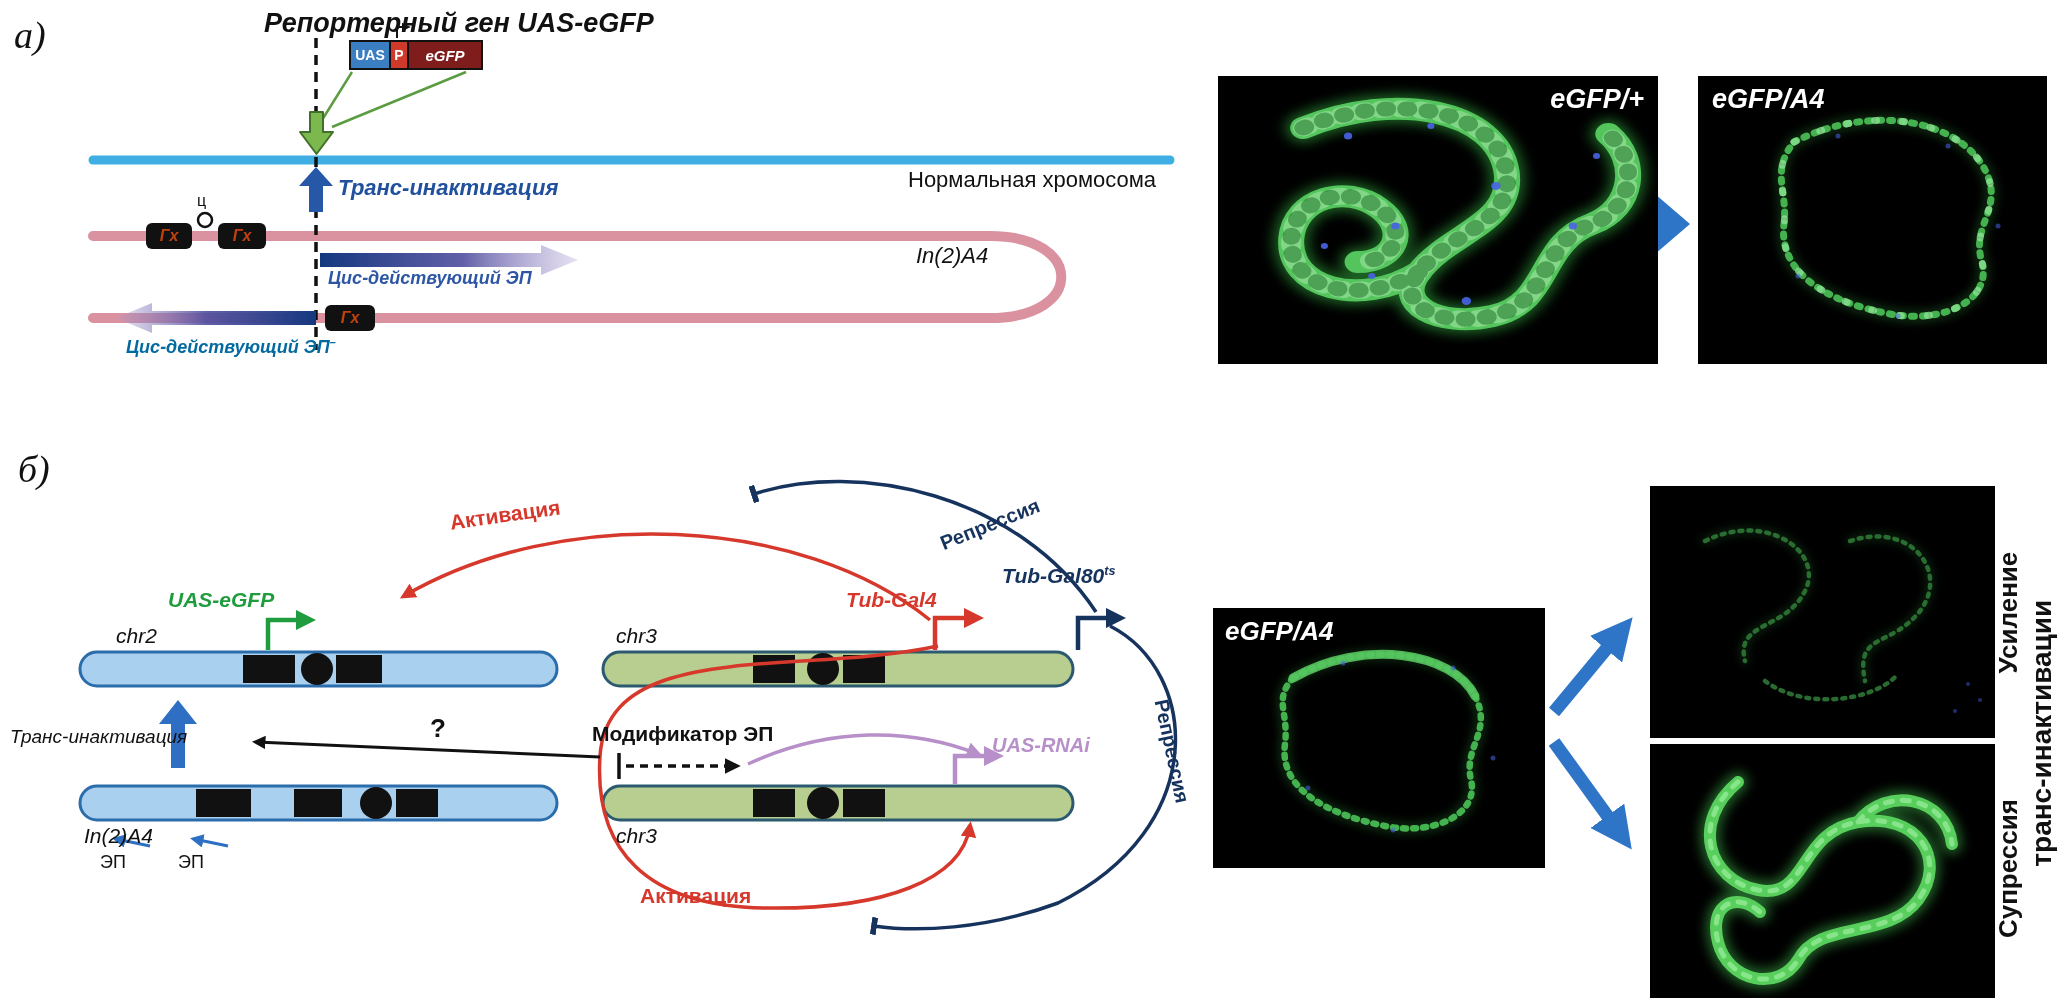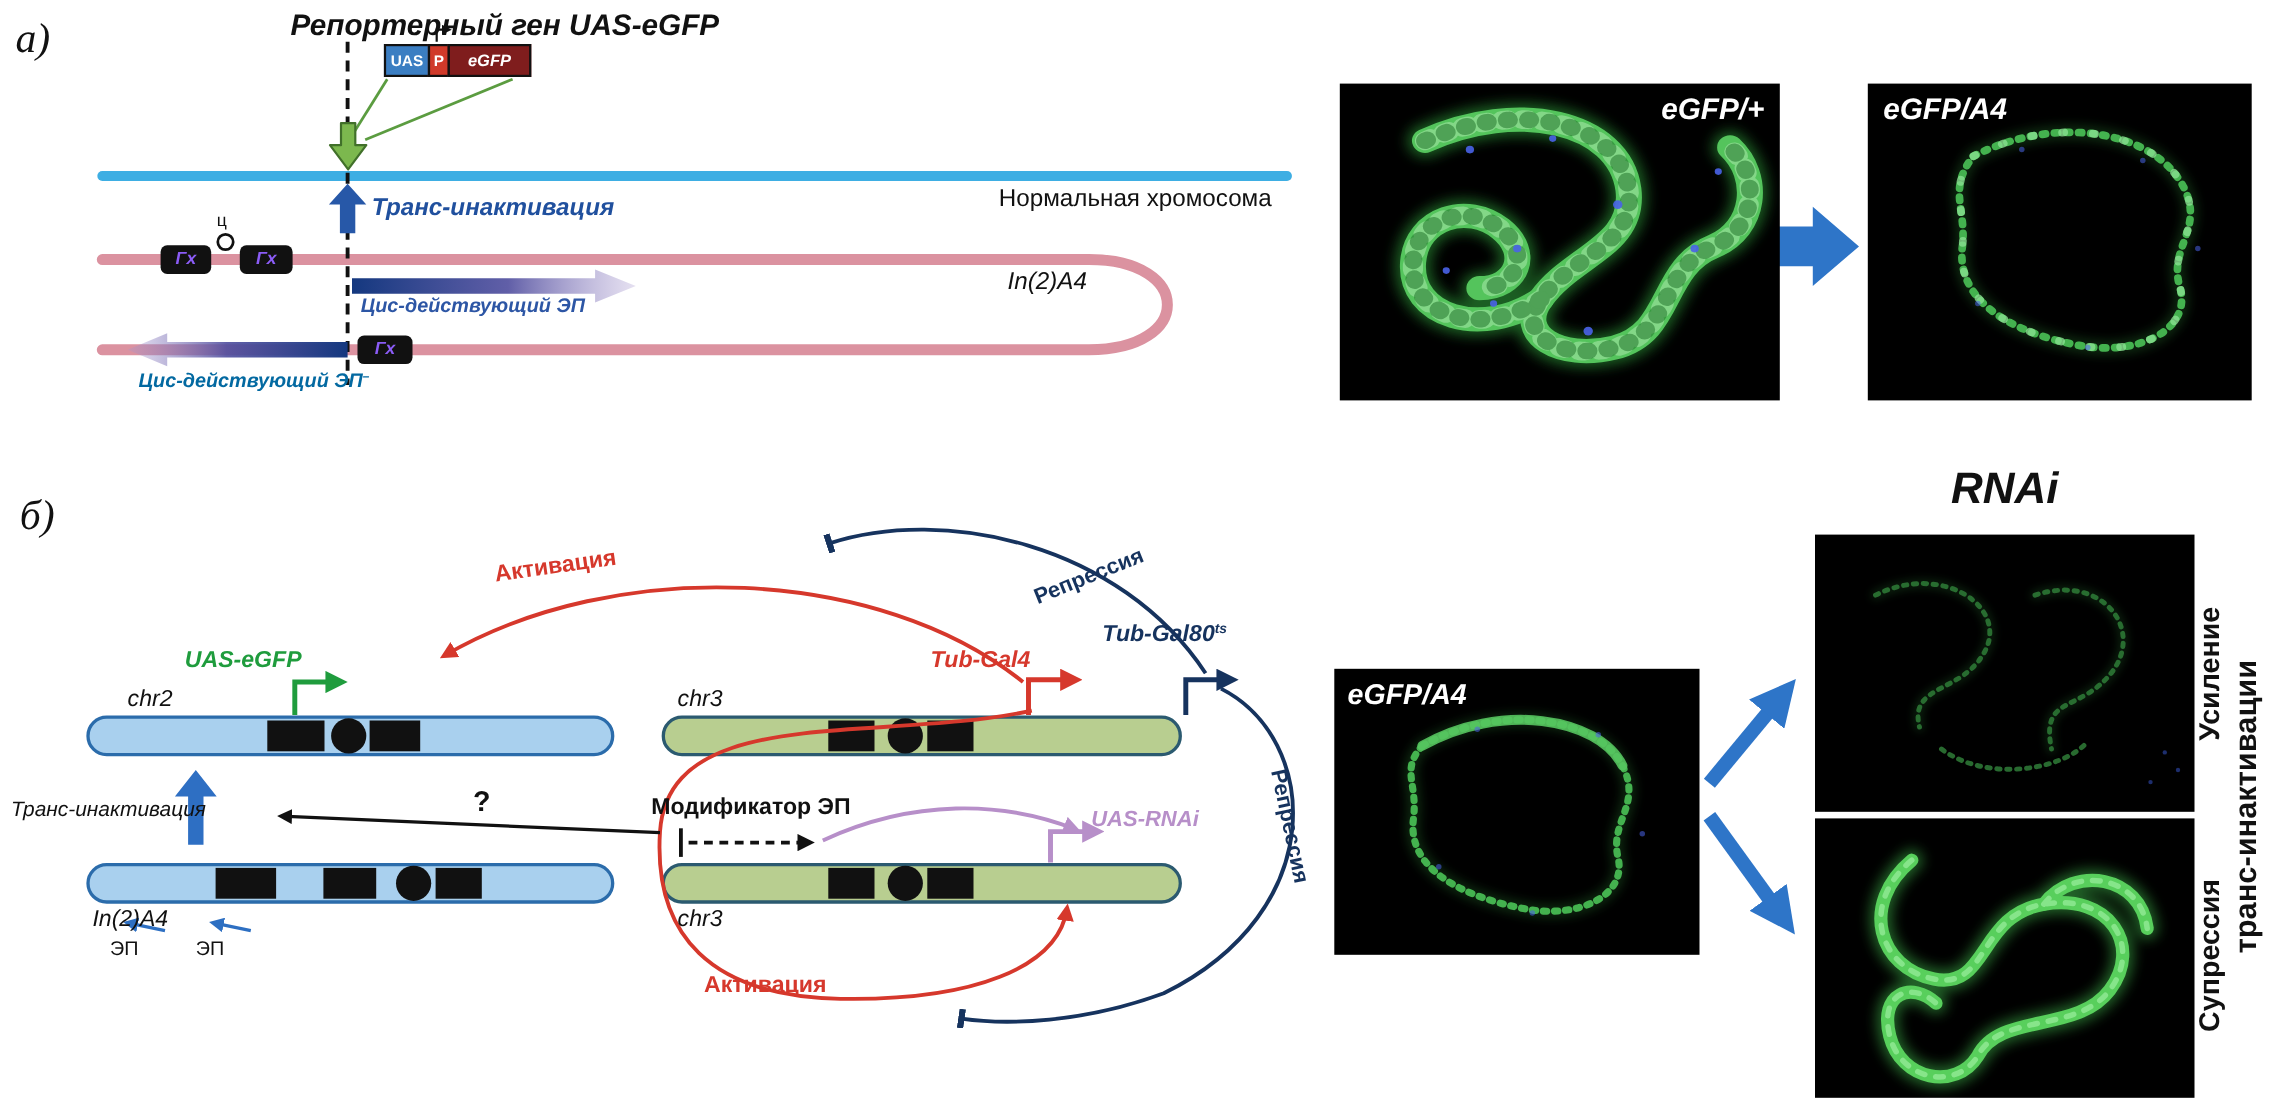--- a/index.html
+++ b/index.html
@@ -10,21 +10,21 @@
   .lbl{position:absolute;white-space:nowrap;color:#111;line-height:1.12}
   .it{font-style:italic}
   .bold{font-weight:bold}
   .serif{font-family:"Liberation Serif",serif}
   .center{text-align:center}
   .rot{transform-origin:center}
   .construct{position:absolute;left:336px;top:40px;display:flex;height:30px}
   .cbox{display:flex;align-items:center;justify-content:center;color:#fff;
         font-weight:bold;font-size:14px;border:2px solid #111;margin-left:-2px;height:30px}
   .cbox:first-child{margin-left:13px}
-  .gx{position:absolute;color:#8b5cf6;font-weight:bold;font-style:italic;
+  .gx{position:absolute;color:#c2410c;font-weight:bold;font-style:italic;
       font-size:16px;text-align:center;line-height:26px}
   .micro{position:absolute;background:#000;overflow:hidden}
   .micro svg{display:block;width:100%;height:100%}
   .micro-label{position:absolute;color:#fff;font-weight:bold;font-style:italic;font-size:27px}
   sup{font-size:60%;vertical-align:super}
 </style>
 </head>
 <body>
 
 <div class="stage">
@@ -151,21 +151,21 @@
   <div class="lbl it" style="left:126px;top:336px;font-size:18px;font-weight:600;color:#0369a1">
     <span>Цис-действующий ЭП</span><sup>–</sup>
   </div>
   <div class="lbl it" style="left:916px;top:244px;font-size:22px">In(2)A4</div>
   <div class="gx" style="left:146px;top:223px;width:46px">Гх</div>
   <div class="gx" style="left:218px;top:223px;width:48px">Гх</div>
   <div class="gx" style="left:325px;top:305px;width:50px">Гх</div>
   <div class="lbl" style="left:197px;top:192px;font-size:16px">ц</div>
 
 
-  <div class="micro" style="left:1218px;top:76px;width:400px;height:288px">
+  <div class="micro" style="left:1218px;top:76px;width:440px;height:288px">
     <svg viewBox="0 0 372 288" preserveAspectRatio="none">
       <defs>
         <filter id="gA1" x="-40%" y="-40%" width="180%" height="180%">
             <feGaussianBlur stdDeviation="6"></feGaussianBlur>
           </filter>
         <path id="pA1a" d="M 72,52 C 150,14 236,34 244,96 C 250,148 196,156 170,196 C 148,228 186,252 232,240 C 282,227 270,168 316,148 C 352,132 356,84 330,58"></path>
         <path id="pA1b" d="M 170,196 C 120,232 58,212 62,162 C 65,122 108,108 136,132 C 162,154 150,186 118,186"></path>
       </defs>
       <g fill="none" stroke-linecap="round">
         <g opacity="0.6" filter="url(#gA1)" stroke="#2f9e3b" stroke-width="30">
@@ -218,21 +218,20 @@
           <circle cx="250" cy="70" r="2.5"></circle>
           <circle cx="300" cy="150" r="2.5"></circle>
         <circle cx="200" cy="240" r="2.5"></circle>
           <circle cx="100" cy="200" r="2.5"></circle>
       </g>
     </svg>
     <div class="micro-label" style="top:8px;left:14px">eGFP/A4</div>
   </div>
 
   <div class="lbl serif it" style="left:18px;top:448px;font-size:38px">б)</div>
-  <div class="lbl bold it" style="left:1650px;top:422px;width:345px;text-align:center;font-size:40px">RNAi</div>
 
   <div class="lbl bold it" style="left:168px;top:588px;font-size:21px;color:#1f9c3d">UAS-eGFP</div>
   <div class="lbl it" style="left:116px;top:624px;font-size:21px">chr2</div>
   <div class="lbl it" style="left:616px;top:624px;font-size:21px">chr3</div>
   <div class="lbl bold it" style="left:846px;top:588px;font-size:21px;color:#d6382c">Tub-Gal4</div>
   <div class="lbl bold it" style="left:1002px;top:564px;font-size:21px;color:#16335e">
     <span>Tub-Gal80</span><sup>ts</sup>
   </div>
 
   <div class="lbl bold center rot" style="left:430px;top:503px;width:150px;font-size:21px;color:#d6382c;transform:rotate(-8deg)">Активация</div>

